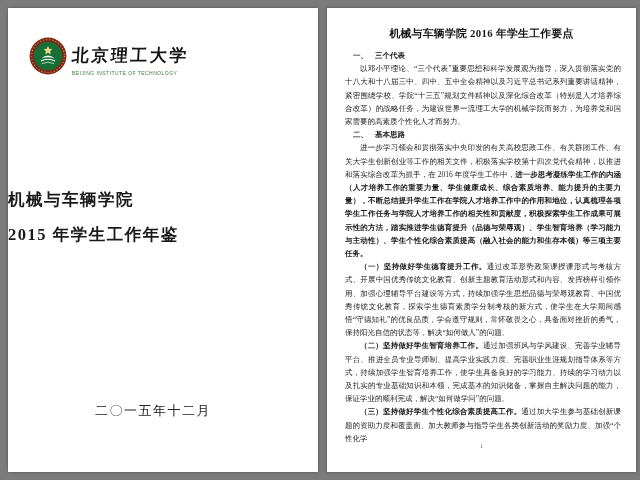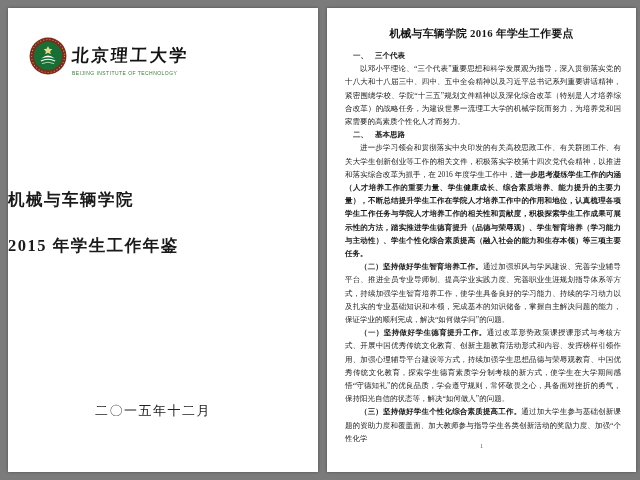--- a/index.html
+++ b/index.html
@@ -25,21 +25,21 @@
   }
   .logo-en {
     font-size: 5px; color: #3a7c3a; letter-spacing: 0.45px;
     margin-top: 2.5px; font-family: "Liberation Sans", sans-serif; white-space: nowrap;
   }
   .cover-title {
     position: absolute; top: 181px; left: 0; right: 18px;
     text-align: left; font-weight: bold; color: #1a1a1a;
     font-size: 16.5px; letter-spacing: 1.5px;
   }
-  .cover-title .t2 { margin-top: 24px; }
+  .cover-title .t2 { margin-top: 13px; }
   .cover-date {
     position: absolute; top: 394px; left: 0; right: 20px;
     text-align: center; font-size: 13px; letter-spacing: 1.5px; color: #222;
   }
 
   
   .rp-title {
     margin: 19px 12px 8px 12px; text-align: center;
     font-size: 10.8px; font-weight: bold; color: #161616; letter-spacing: 0.3px;
     white-space: nowrap;
@@ -87,18 +87,18 @@
   <div class="cover-date">二〇一五年十二月</div>
 </div>
 
 <div class="page page-right">
   <div class="rp-title">机械与车辆学院 2016 年学生工作要点</div>
   <div class="rp-body">
       <div class="rp-heading"><span class="hnum">一、</span><span>三个代表</span></div>
       <p class="rp-para"><span>以邓小平理论、“三个代表”重要思想和科学发展观为指导，深入贯彻落实党的十八大和十八届三中、四中、五中全会精神以及习近平总书记系列重要讲话精神，紧密围绕学校、学院“十三五”规划文件精神以及深化综合改革（特别是人才培养综合改革）的战略任务，为建设世界一流理工大学的机械学院而努力，为培养党和国家需要的高素质个性化人才而努力。</span></p>
       <div class="rp-heading"><span class="hnum">二、</span><span>基本思路</span></div>
       <p class="rp-para"><span>进一步学习领会和贯彻落实中央印发的有关高校思政工作、有关群团工作、有关大学生创新创业等工作的相关文件，积极落实学校第十四次党代会精神，以推进和落实综合改革为抓手，在 2016 年度学生工作中，</span><span class="b">进一步思考凝练学生工作的内涵（人才培养工作的重要力量、学生健康成长、综合素质培养、能力提升的主要力量），不断总结提升学生工作在学院人才培养工作中的作用和地位，认真梳理各项学生工作任务与学院人才培养工作的相关性和贡献度，积极探索学生工作成果可展示性的方法，踏实推进学生德育提升（品德与荣辱观）、学生智育培养（学习能力与主动性）、学生个性化综合素质提高（融入社会的能力和生存本领）等三项主要任务。</span></p>
+      <p class="rp-para"><span class="b">（一）坚持做好学生德育提升工作。</span><span>通过改革形势政策课授课形式与考核方式、开展中国优秀传统文化教育、创新主题教育活动形式和内容、发挥榜样引领作用、加强心理辅导平台建设等方式，持续加强学生思想品德与荣辱观教育、中国优秀传统文化教育，探索学生德育素质学分制考核的新方式，使学生在大学期间感悟“守德知礼”的优良品质，学会遵守规则，常怀敬畏之心，具备面对挫折的勇气，保持阳光自信的状态等，解决“如何做人”的问题。</span></p>
       <p class="rp-para"><span class="b">（二）坚持做好学生智育培养工作。</span><span>通过加强班风与学风建设、完善学业辅导平台、推进全员专业导师制、提高学业实践力度、完善职业生涯规划指导体系等方式，持续加强学生智育培养工作，使学生具备良好的学习能力、持续的学习动力以及扎实的专业基础知识和本领，完成基本的知识储备，掌握自主解决问题的能力，保证学业的顺利完成，解决“如何做学问”的问题。</span></p>
-      <p class="rp-para"><span class="b">（一）坚持做好学生德育提升工作。</span><span>通过改革形势政策课授课形式与考核方式、开展中国优秀传统文化教育、创新主题教育活动形式和内容、发挥榜样引领作用、加强心理辅导平台建设等方式，持续加强学生思想品德与荣辱观教育、中国优秀传统文化教育，探索学生德育素质学分制考核的新方式，使学生在大学期间感悟“守德知礼”的优良品质，学会遵守规则，常怀敬畏之心，具备面对挫折的勇气，保持阳光自信的状态等，解决“如何做人”的问题。</span></p>
       <p class="rp-para"><span class="b">（三）坚持做好学生个性化综合素质提高工作。</span><span>通过加大学生参与基础创新课题的资助力度和覆盖面、加大教师参与指导学生各类创新活动的奖励力度、加强“个性化学</span></p>
     </div>
   <div class="page-num">1</div>
 </div>
 
 </body></html>

